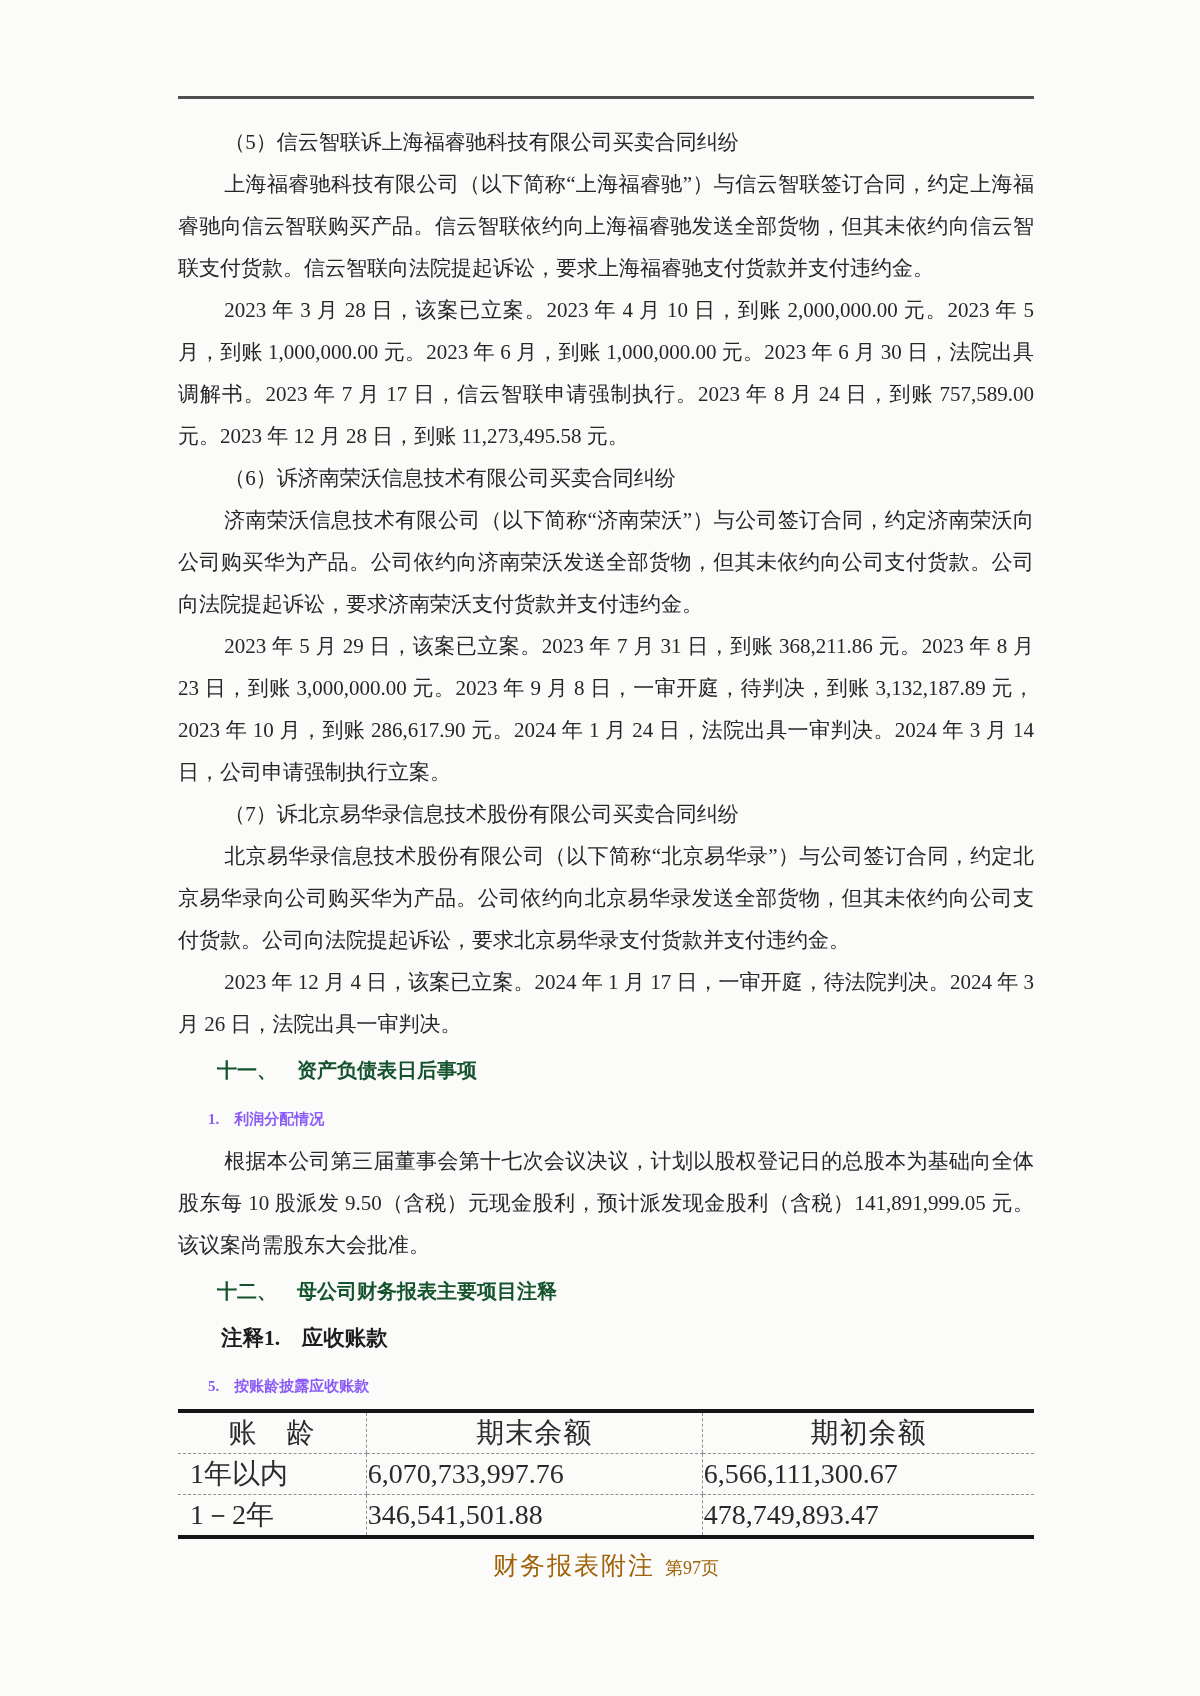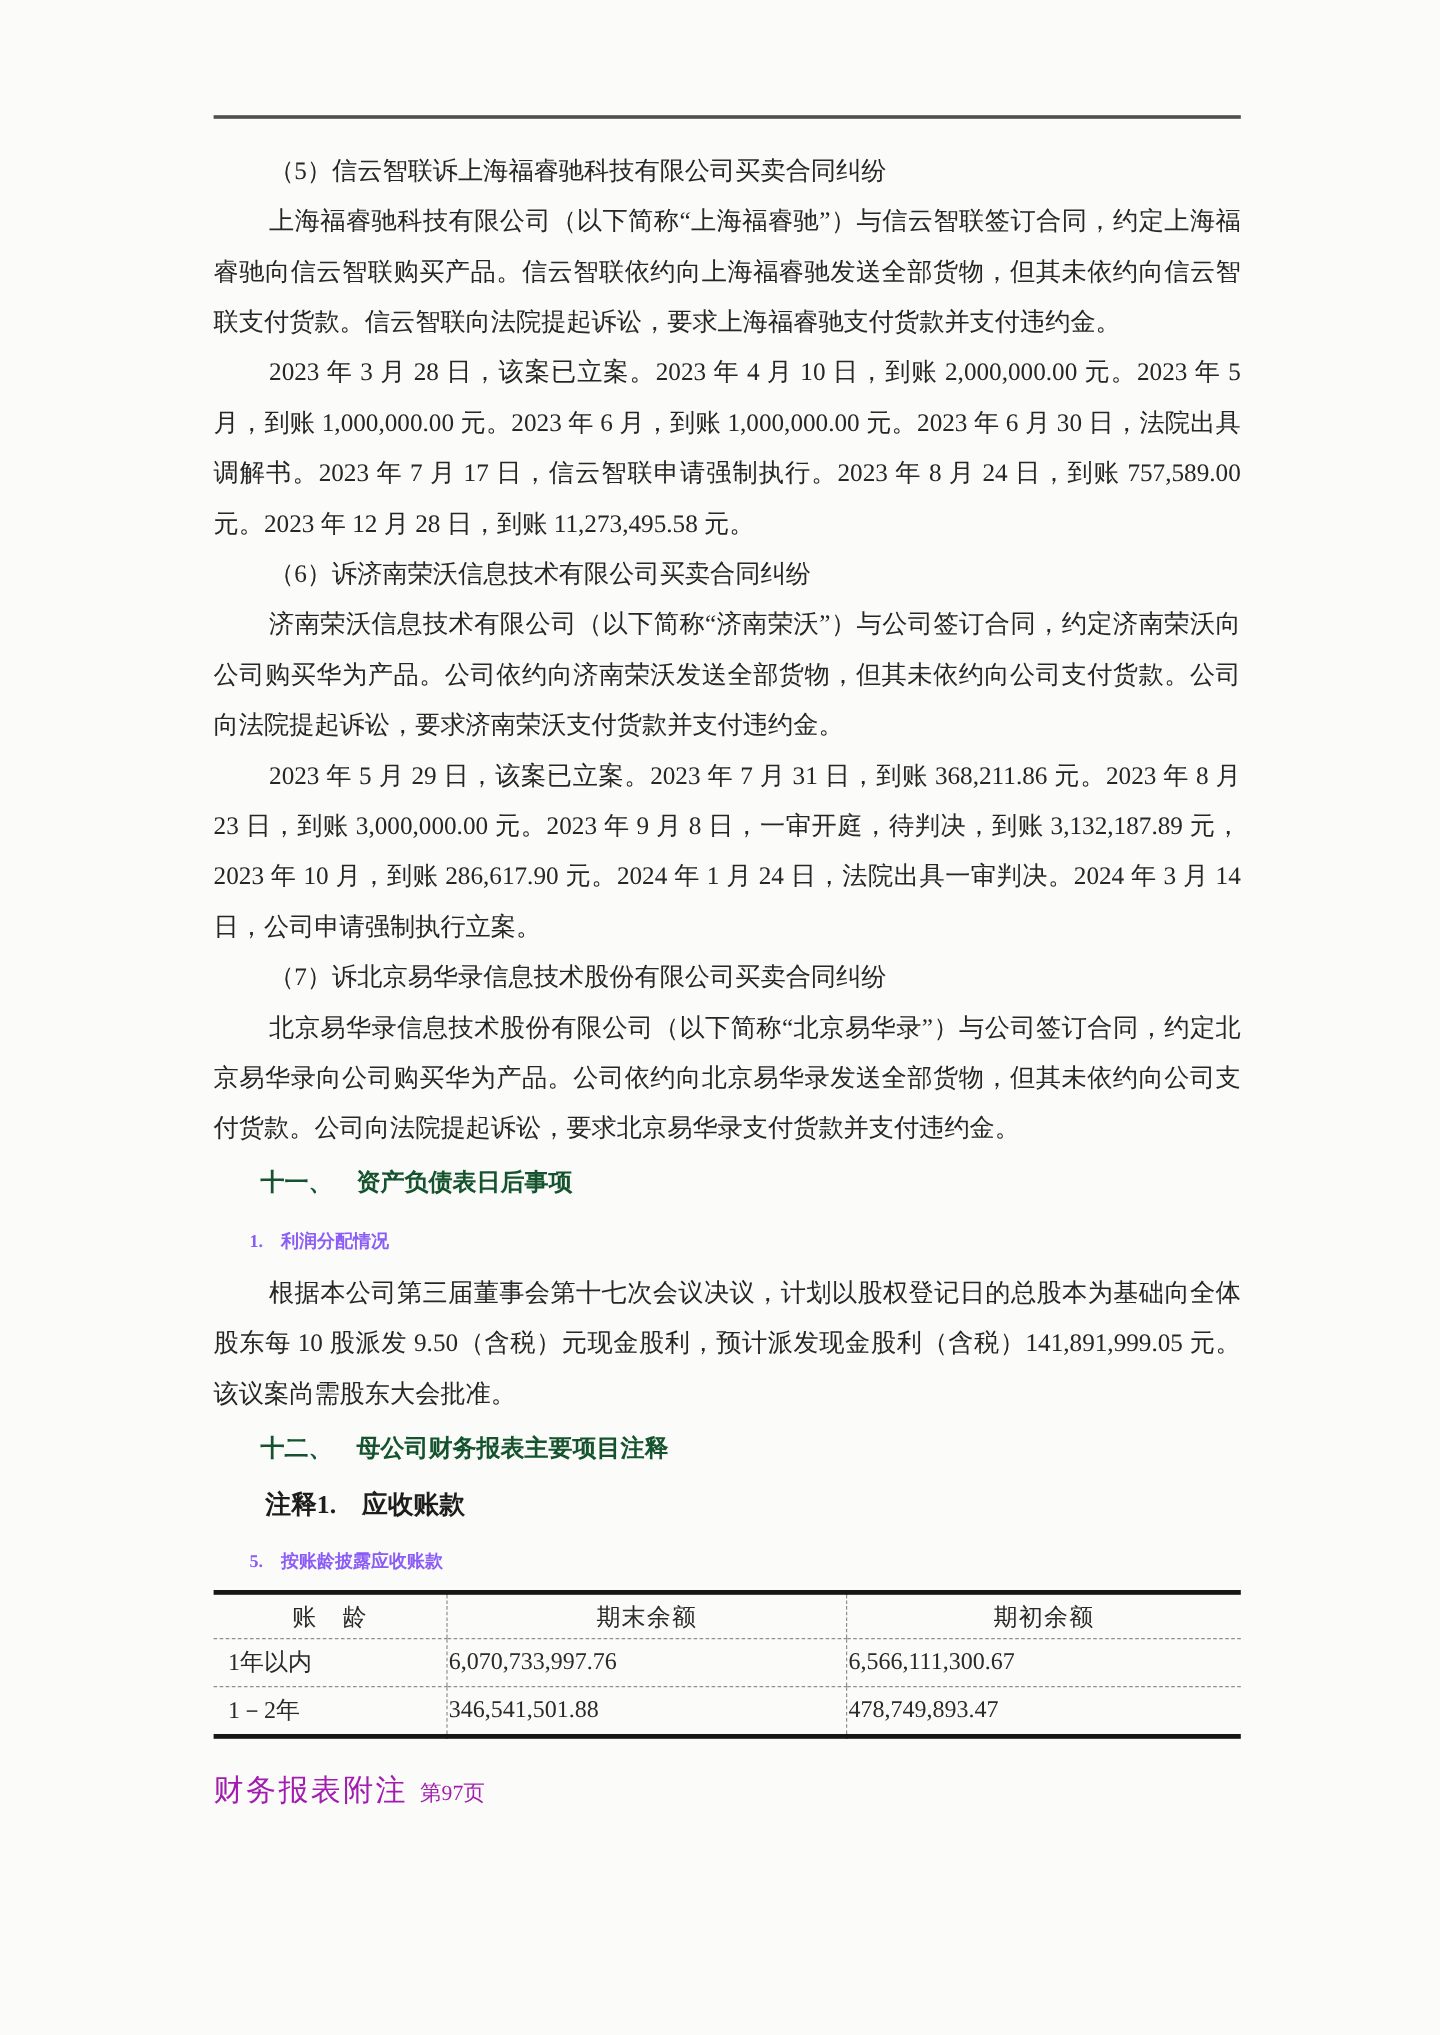--- a/index.html
+++ b/index.html
@@ -52,42 +52,43 @@
     line-height:42px;
     text-indent:2.0em;
     color:#1d1d1d;
   }
   .aging-table{
     width:100%;
     margin-top:2px;
     border-collapse:collapse;
     border-top:4px solid #161616;
     border-bottom:4px solid #161616;
-    font-size:20px;
+    font-size:28px;
     color:#2a2a2a;
   }
   .aging-table th{
     font-weight:400;
     text-align:center;
     height:34px;
     border-bottom:1px dashed #8f8f8f;
     letter-spacing:1px;
   }
   .aging-table td{
     height:37px;
   }
   .aging-table tbody tr:first-child td{
     border-bottom:1px dashed #8f8f8f;
   }
   .aging-table .col-label{ text-align:left; padding-left:12px; }
   .aging-table .col-num{ text-align:left; }
   .aging-table .v-div{ border-left:1px dashed #8f8f8f; }
   .page-footer{
-    margin-top:26px;
-    color:#a21caf;
+    margin-top:10px;
+    text-align:center;
+    color:#a16207;
     white-space:nowrap;
   }
   .footer-title{ font-size:25px; letter-spacing:2px; }
   .footer-page{ font-size:18px; margin-left:10px; }
 </style>
 </head>
 <body>
 
 <div class="page">
   <div class="content">
@@ -97,20 +98,21 @@
     <p class="para case-title">（5）信云智联诉上海福睿驰科技有限公司买卖合同纠纷</p>
     <p class="para">上海福睿驰科技有限公司（以下简称“上海福睿驰”）与信云智联签订合同，约定上海福睿驰向信云智联购买产品。信云智联依约向上海福睿驰发送全部货物，但其未依约向信云智联支付货款。信云智联向法院提起诉讼，要求上海福睿驰支付货款并支付违约金。</p>
     <p class="para">2023 年 3 月 28 日，该案已立案。2023 年 4 月 10 日，到账 2,000,000.00 元。2023 年 5 月，到账 1,000,000.00 元。2023 年 6 月，到账 1,000,000.00 元。2023 年 6 月 30 日，法院出具调解书。2023 年 7 月 17 日，信云智联申请强制执行。2023 年 8 月 24 日，到账 757,589.00 元。2023 年 12 月 28 日，到账 11,273,495.58 元。</p>
 
     <p class="para case-title">（6）诉济南荣沃信息技术有限公司买卖合同纠纷</p>
     <p class="para">济南荣沃信息技术有限公司（以下简称“济南荣沃”）与公司签订合同，约定济南荣沃向公司购买华为产品。公司依约向济南荣沃发送全部货物，但其未依约向公司支付货款。公司向法院提起诉讼，要求济南荣沃支付货款并支付违约金。</p>
     <p class="para">2023 年 5 月 29 日，该案已立案。2023 年 7 月 31 日，到账 368,211.86 元。2023 年 8 月 23 日，到账 3,000,000.00 元。2023 年 9 月 8 日，一审开庭，待判决，到账 3,132,187.89 元，2023 年 10 月，到账 286,617.90 元。2024 年 1 月 24 日，法院出具一审判决。2024 年 3 月 14 日，公司申请强制执行立案。</p>
 
     <p class="para case-title">（7）诉北京易华录信息技术股份有限公司买卖合同纠纷</p>
     <p class="para">北京易华录信息技术股份有限公司（以下简称“北京易华录”）与公司签订合同，约定北京易华录向公司购买华为产品。公司依约向北京易华录发送全部货物，但其未依约向公司支付货款。公司向法院提起诉讼，要求北京易华录支付货款并支付违约金。</p>
+    <p class="para">2023 年 12 月 4 日，该案已立案。2024 年 1 月 17 日，一审开庭，待法院判决。2024 年 3 月 26 日，法院出具一审判决。</p>
 
     <h2 class="section-heading">十一、　资产负债表日后事项</h2>
     <h3 class="sub-heading">1.　利润分配情况</h3>
     <p class="para">根据本公司第三届董事会第十七次会议决议，计划以股权登记日的总股本为基础向全体股东每 10 股派发 9.50（含税）元现金股利，预计派发现金股利（含税）141,891,999.05 元。该议案尚需股东大会批准。</p>
 
     <h2 class="section-heading">十二、　母公司财务报表主要项目注释</h2>
     <h3 class="note-heading">注释1.　应收账款</h3>
     <h3 class="sub-heading">5.　按账龄披露应收账款</h3>
 
     <table class="aging-table">

